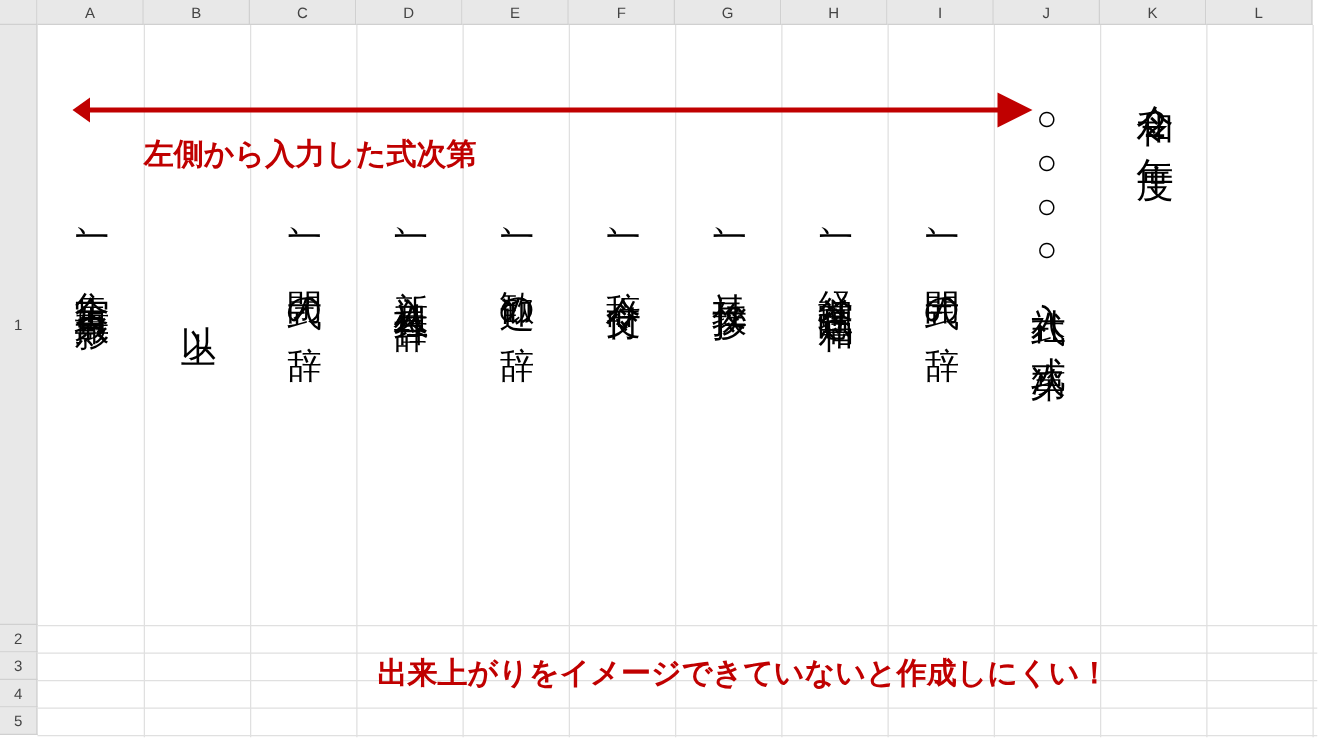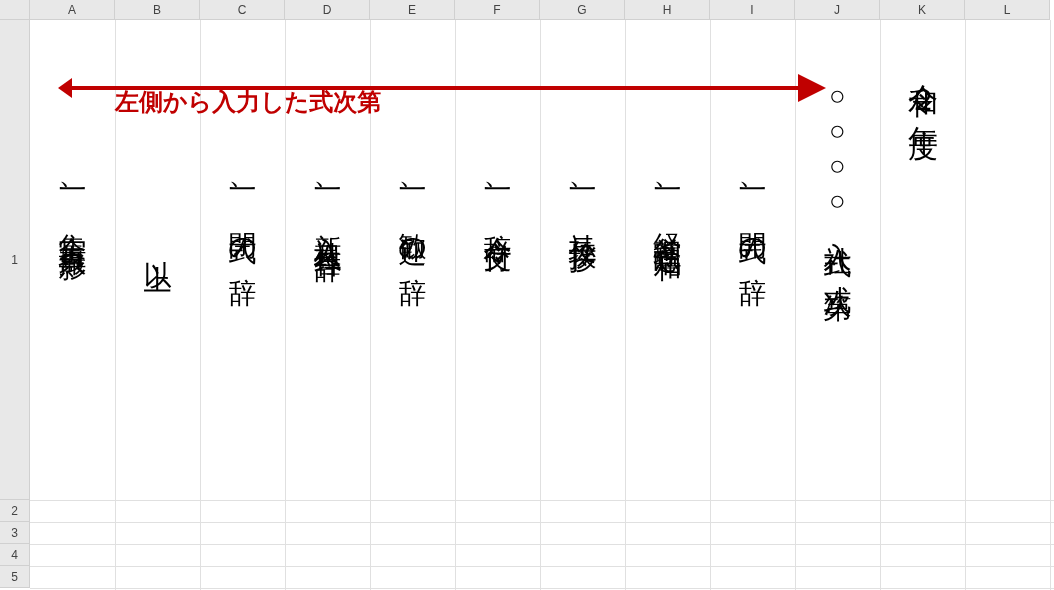--- a/index.html
+++ b/index.html
@@ -177,15 +177,16 @@
     <div class="vtext" style="left:283px; top:155px">一、新入社員答辞</div>
     <div class="vtext" style="left:198px; top:155px">一、閉式の辞</div>
     <div class="vtext" style="left:113px; top:155px">　　以上</div>
     <div class="vtext" style="left:28px;  top:155px">一、集合写真撮影</div>
   </div>
 
   <div class="arrow-tail" style="top:78px; left:58px"></div>
   <div class="arrow-shaft" style="top:86px; left:70px; width:730px"></div>
   <div class="arrow-head" style="top:74px; left:798px"></div>
 
-  <div class="anno" style="top:86px; left:115px">左側から入力した式次第</div>
+  <div class="anno" style="top:107px; left:115px">左側から入力した式次第</div>
+  <div class="anno" style="top:522px; left:302px">出来上がりをイメージできていないと作成しにくい！</div>
 
 </div>
 
 </body></html>

